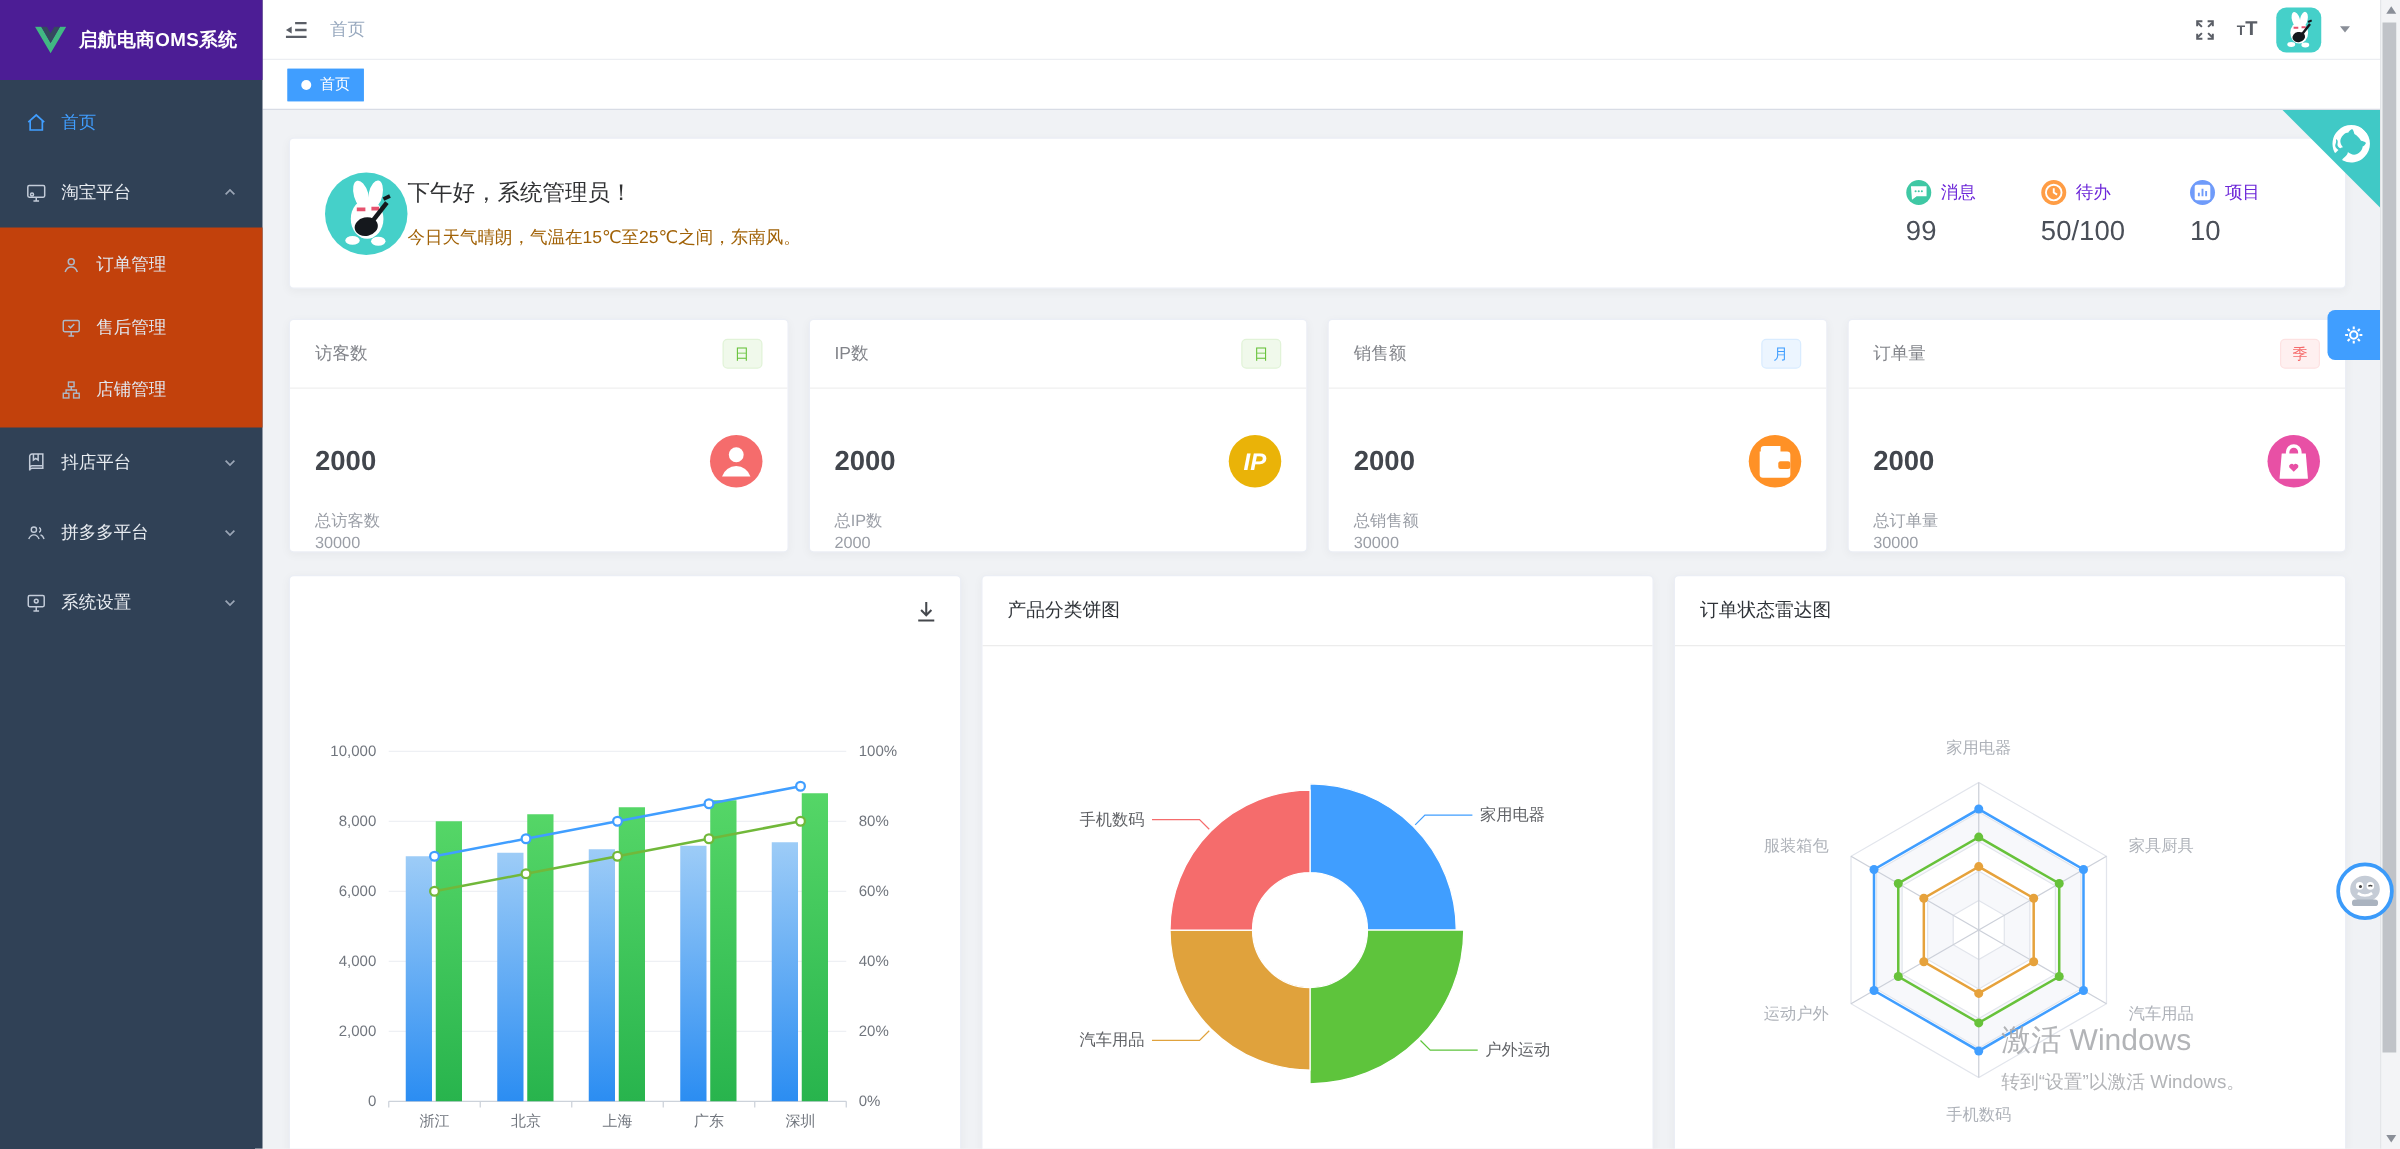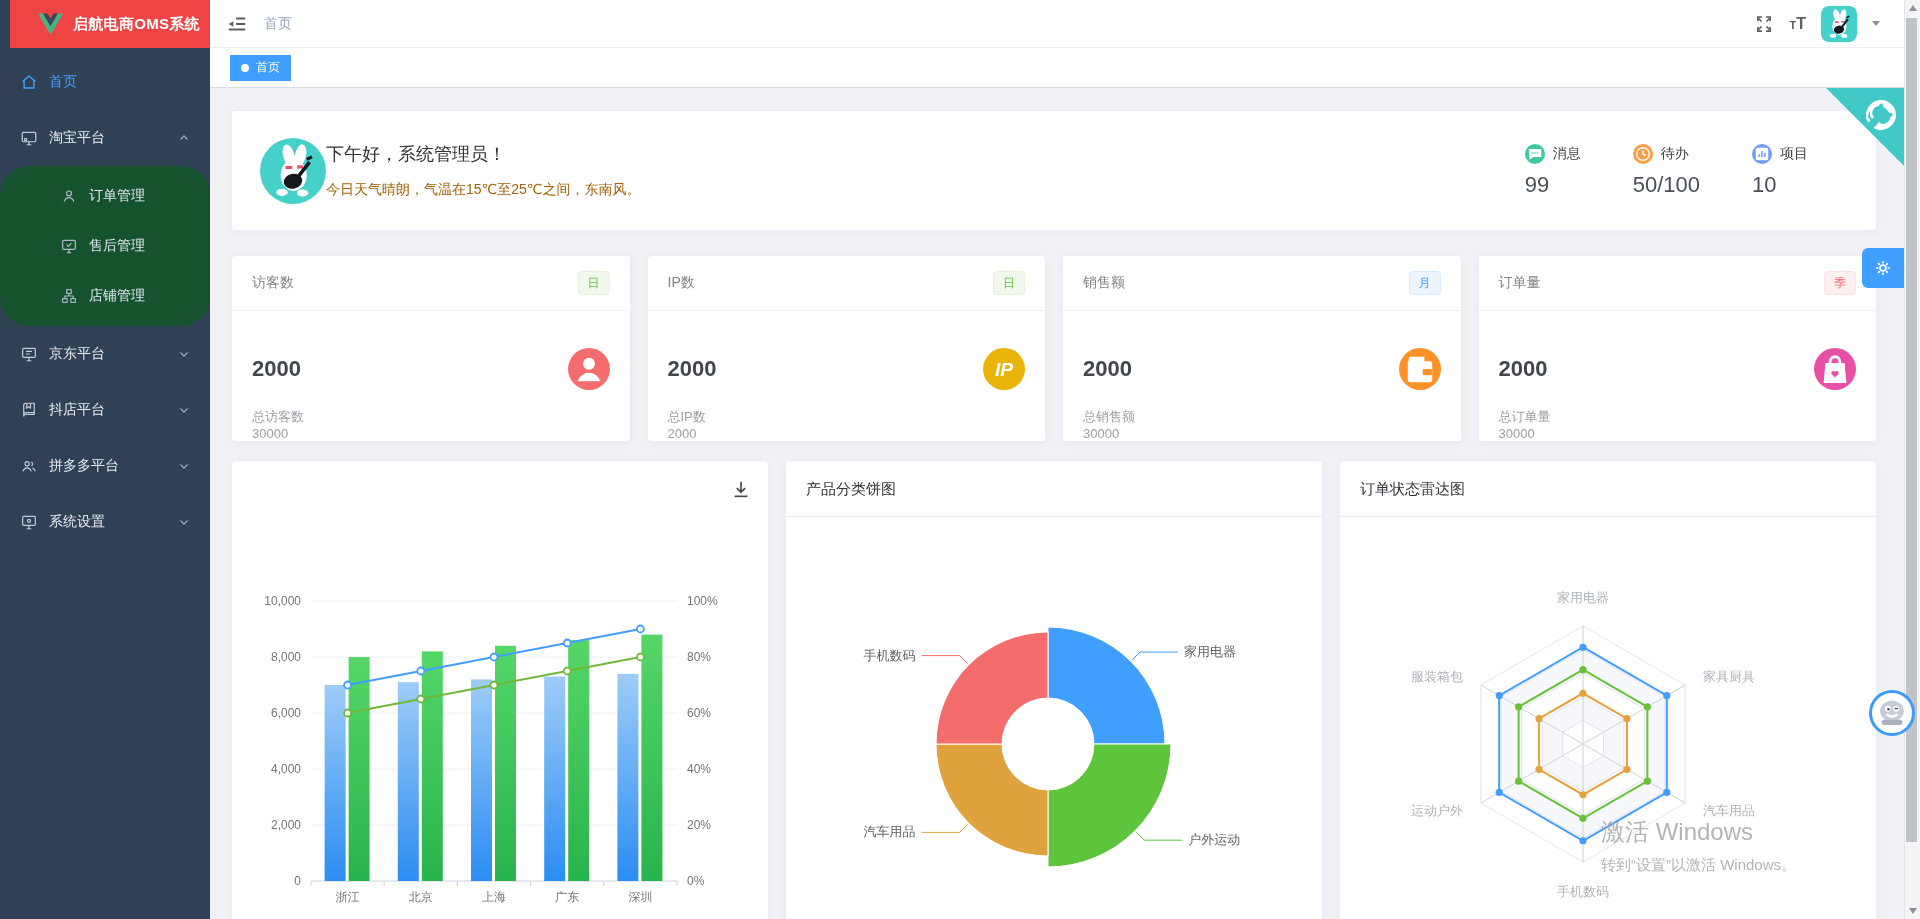--- a/index.html
+++ b/index.html
@@ -2,31 +2,31 @@
 <html><head>
 <meta charset="utf-8">
 <style>
   * { margin:0; padding:0; box-sizing:border-box; }
   html,body { width:1920px; height:919px; overflow:hidden; }
   body { font-family:"Liberation Sans","DejaVu Sans",sans-serif; background:#f0f2f5; position:relative; color:#333; }
   svg { display:block; }
 
   
   .sidebar { position:absolute; left:0; top:0; width:210px; height:919px; background:#304156; z-index:20; }
-  .logo-bar { height:48px; background:#ef4444; display:flex; align-items:center; padding-left:28px; gap:10px;margin-left:10px; }
+  .logo-bar { height:64px; background:#4c1d95; display:flex; align-items:center; padding-left:28px; gap:10px; }
   .logo-mark { width:25px; height:22px; }
   .logo-title { color:#fff; font-size:15px; font-weight:bold; letter-spacing:.3px; white-space:nowrap; }
   .menu { padding-top:6px; }
   .menu-item { height:56px; display:flex; align-items:center; padding:0 20px; color:#e8ecf1; font-size:14px; cursor:pointer; }
   .menu-item.active { color:#409EFF; }
   .mi-icon { width:18px; height:18px; margin-right:11px; color:#c3ccd9; flex:none; }
   .menu-item.active .mi-icon { color:#409EFF; }
   .mi-label { flex:1; white-space:nowrap; }
   .mi-arrow { width:12px; height:12px; color:#9aa5b5; flex:none; }
-  .submenu { background:#14532d; padding:5px 16px;border-radius:29px; }
+  .submenu { background:#c2410c; padding:5px 4px; }
   .submenu-item { height:50px; display:flex; align-items:center; padding-left:44px; color:#e1e6ee; font-size:14px; cursor:pointer; }
   .submenu-item .mi-icon { color:#aeb8c6; }
 
   
   .navbar { position:absolute; left:210px; top:0; width:1694px; height:48px; background:#fff; border-bottom:1px solid #eceef2; display:flex; align-items:center; z-index:10; }
   .fold-btn { margin-left:16px; width:22px; height:22px; color:#5a5e66; cursor:pointer; }
   .breadcrumb { margin-left:16px; font-size:14px; color:#97a8be; }
   .nav-right { margin-left:auto; display:flex; align-items:center; gap:15px; padding-right:24px; }
   .nav-icon { width:20px; height:20px; color:#5a5e66; cursor:pointer; }
   .font-size-icon { color:#5a5e66; font-weight:bold; cursor:pointer; display:flex; align-items:baseline; }
@@ -46,21 +46,21 @@
 
   .github-corner { position:absolute; top:0; right:0; width:0; height:0; border-left:78px solid transparent; border-top:78px solid #40c9c6; z-index:8; cursor:pointer; }
   .octocat { position:absolute; top:-66px; right:8px; width:30px; height:30px; transform:rotate(45deg); }
 
   .welcome-card { position:absolute; left:21px; top:22px; width:1646px; height:121px; display:flex; align-items:center; padding:0 28px; }
   .welcome-avatar { width:66px; height:66px; border-radius:50%; background:#45d0c9; overflow:hidden; flex:none; }
   .greet-block { }
   .greeting { font-size:18px; color:#303133; }
   .weather { font-size:14px; color:#a16207; margin-top:15px; }
   .welcome-stats { margin-left:auto; display:flex; gap:52px; padding-right:40px; }
-  .wstat-top { display:flex; align-items:center; gap:8px; font-size:14px; color:#404040; }
+  .wstat-top { display:flex; align-items:center; gap:8px; font-size:14px; color:#6d28d9; }
   .wstat-icon { width:20px; height:20px; border-radius:50%; flex:none; }
   .wstat-value { margin-top:8px; font-size:22px; color:#4a4f58; }
   .wstat-suffix { font-size:22px; color:#4a4f58; }
 
   .stat-row { position:absolute; left:21px; top:167px; width:1646px; display:flex; gap:16px; }
   .stat-card { flex:1; height:187px; position:relative; }
   .sc-head { height:55px; display:flex; align-items:center; justify-content:space-between; padding:0 20px; border-bottom:1px solid #f0f0f0; }
   .sc-title { font-size:14px; color:#82848a; }
   .el-tag { height:24px; line-height:22px; padding:0 9px; font-size:12px; border-radius:4px; border:1px solid; }
   .tag-success { color:#67C23A; background:#f0f9eb; border-color:#e1f3d8; }
@@ -153,34 +153,20 @@
           <span class="mi-icon">
             <svg viewBox="0 0 24 24" fill="none" stroke="currentColor" stroke-width="1.5">
               <rect x="9" y="3.5" width="6" height="5"></rect>
               <rect x="3.5" y="15.5" width="6" height="5"></rect>
               <rect x="14.5" y="15.5" width="6" height="5"></rect>
               <path d="M12 8.5v3.5M6.5 15.5V12h11v3.5"></path>
             </svg>
           </span>
           <span class="mi-label">店铺管理</span>
         </div>
-      </div>
-      <div class="menu-item">
-        <span class="mi-icon">
-          <svg viewBox="0 0 24 24" fill="none" stroke="currentColor" stroke-width="1.6">
-            <rect x="3.5" y="4.5" width="17" height="12" rx="1.5"></rect>
-            <path d="M9 21h6M12 16.5V21M8 8.5h8M8 12h5"></path>
-          </svg>
-        </span>
-        <span class="mi-label">京东平台</span>
-        <span class="mi-arrow">
-          <svg viewBox="0 0 12 12" fill="none" stroke="currentColor" stroke-width="1.4">
-            <path d="M2.5 4.5 6 8l3.5-3.5"></path>
-          </svg>
-        </span>
       </div>
       <div class="menu-item">
         <span class="mi-icon">
           <svg viewBox="0 0 24 24" fill="none" stroke="currentColor" stroke-width="1.6">
             <path d="M5 5.5A2.5 2.5 0 0 1 7.5 3H19v15H7.5A2.5 2.5 0 0 0 5 20.5z"></path>
             <path d="M5 18A2.5 2.5 0 0 1 7.5 15.5H19"></path>
             <path d="M9 3v6.5l2.5-1.8L14 9.5V3"></path>
           </svg>
         </span>
         <span class="mi-label">抖店平台</span>

